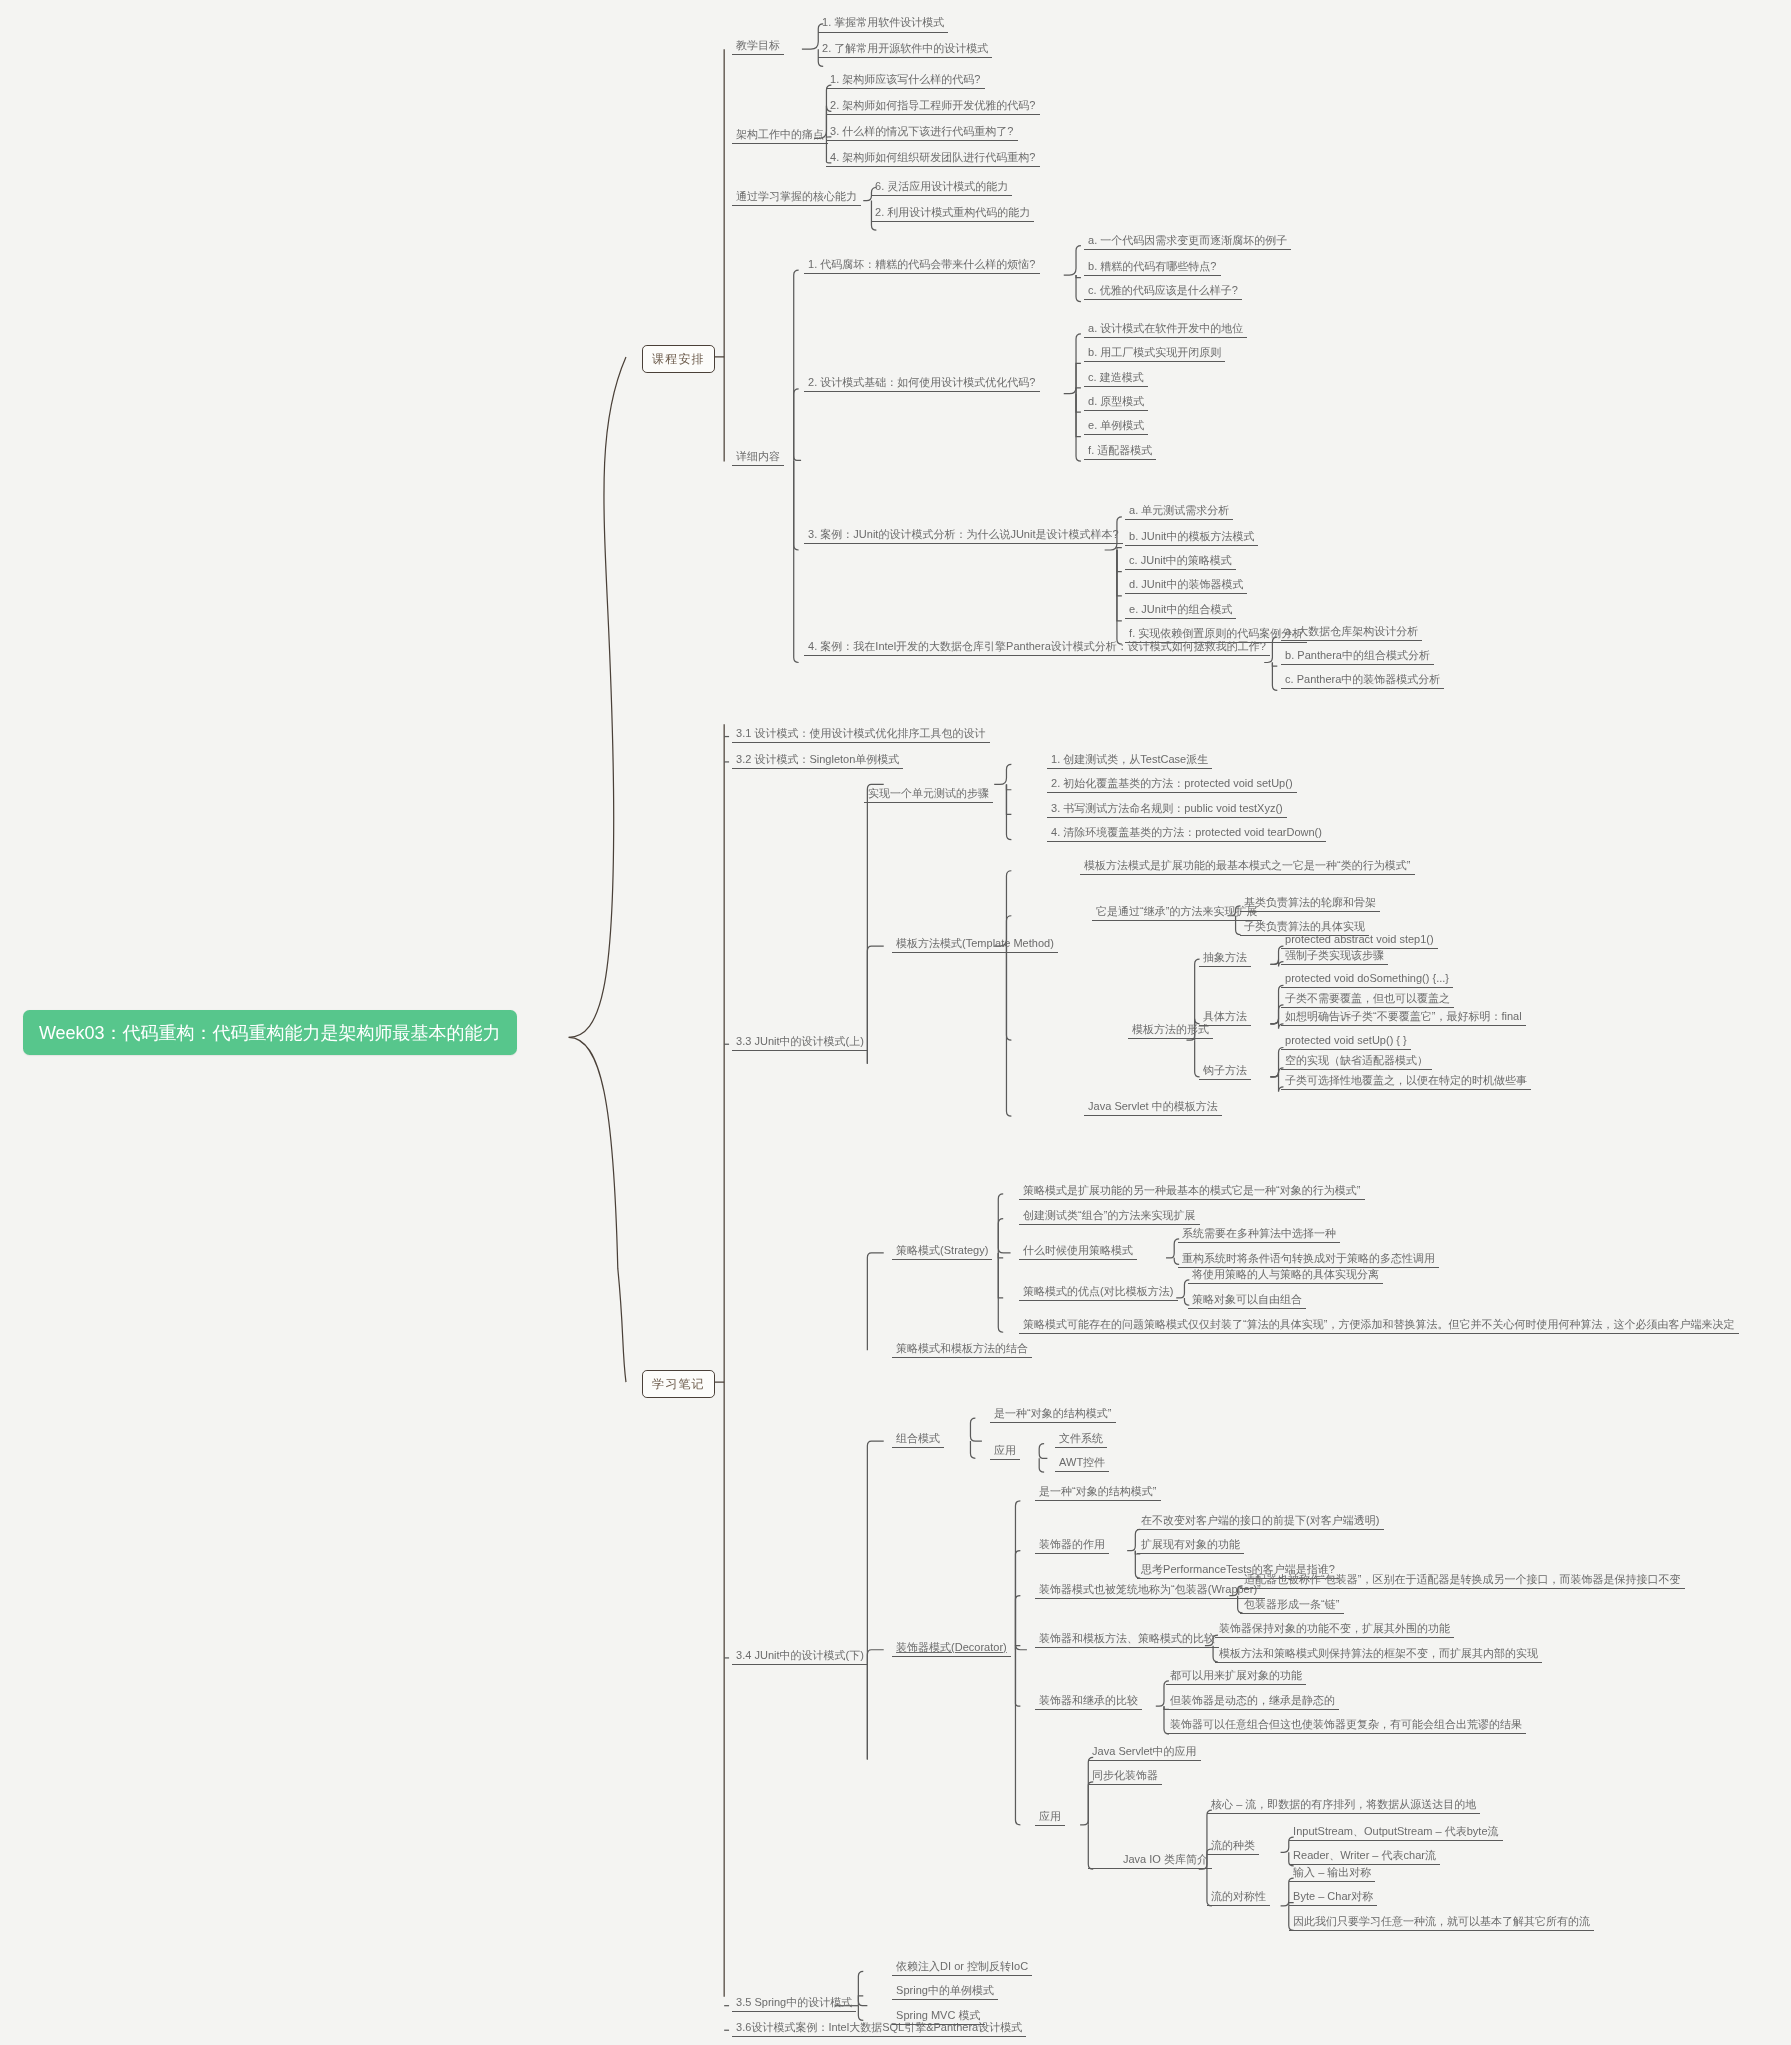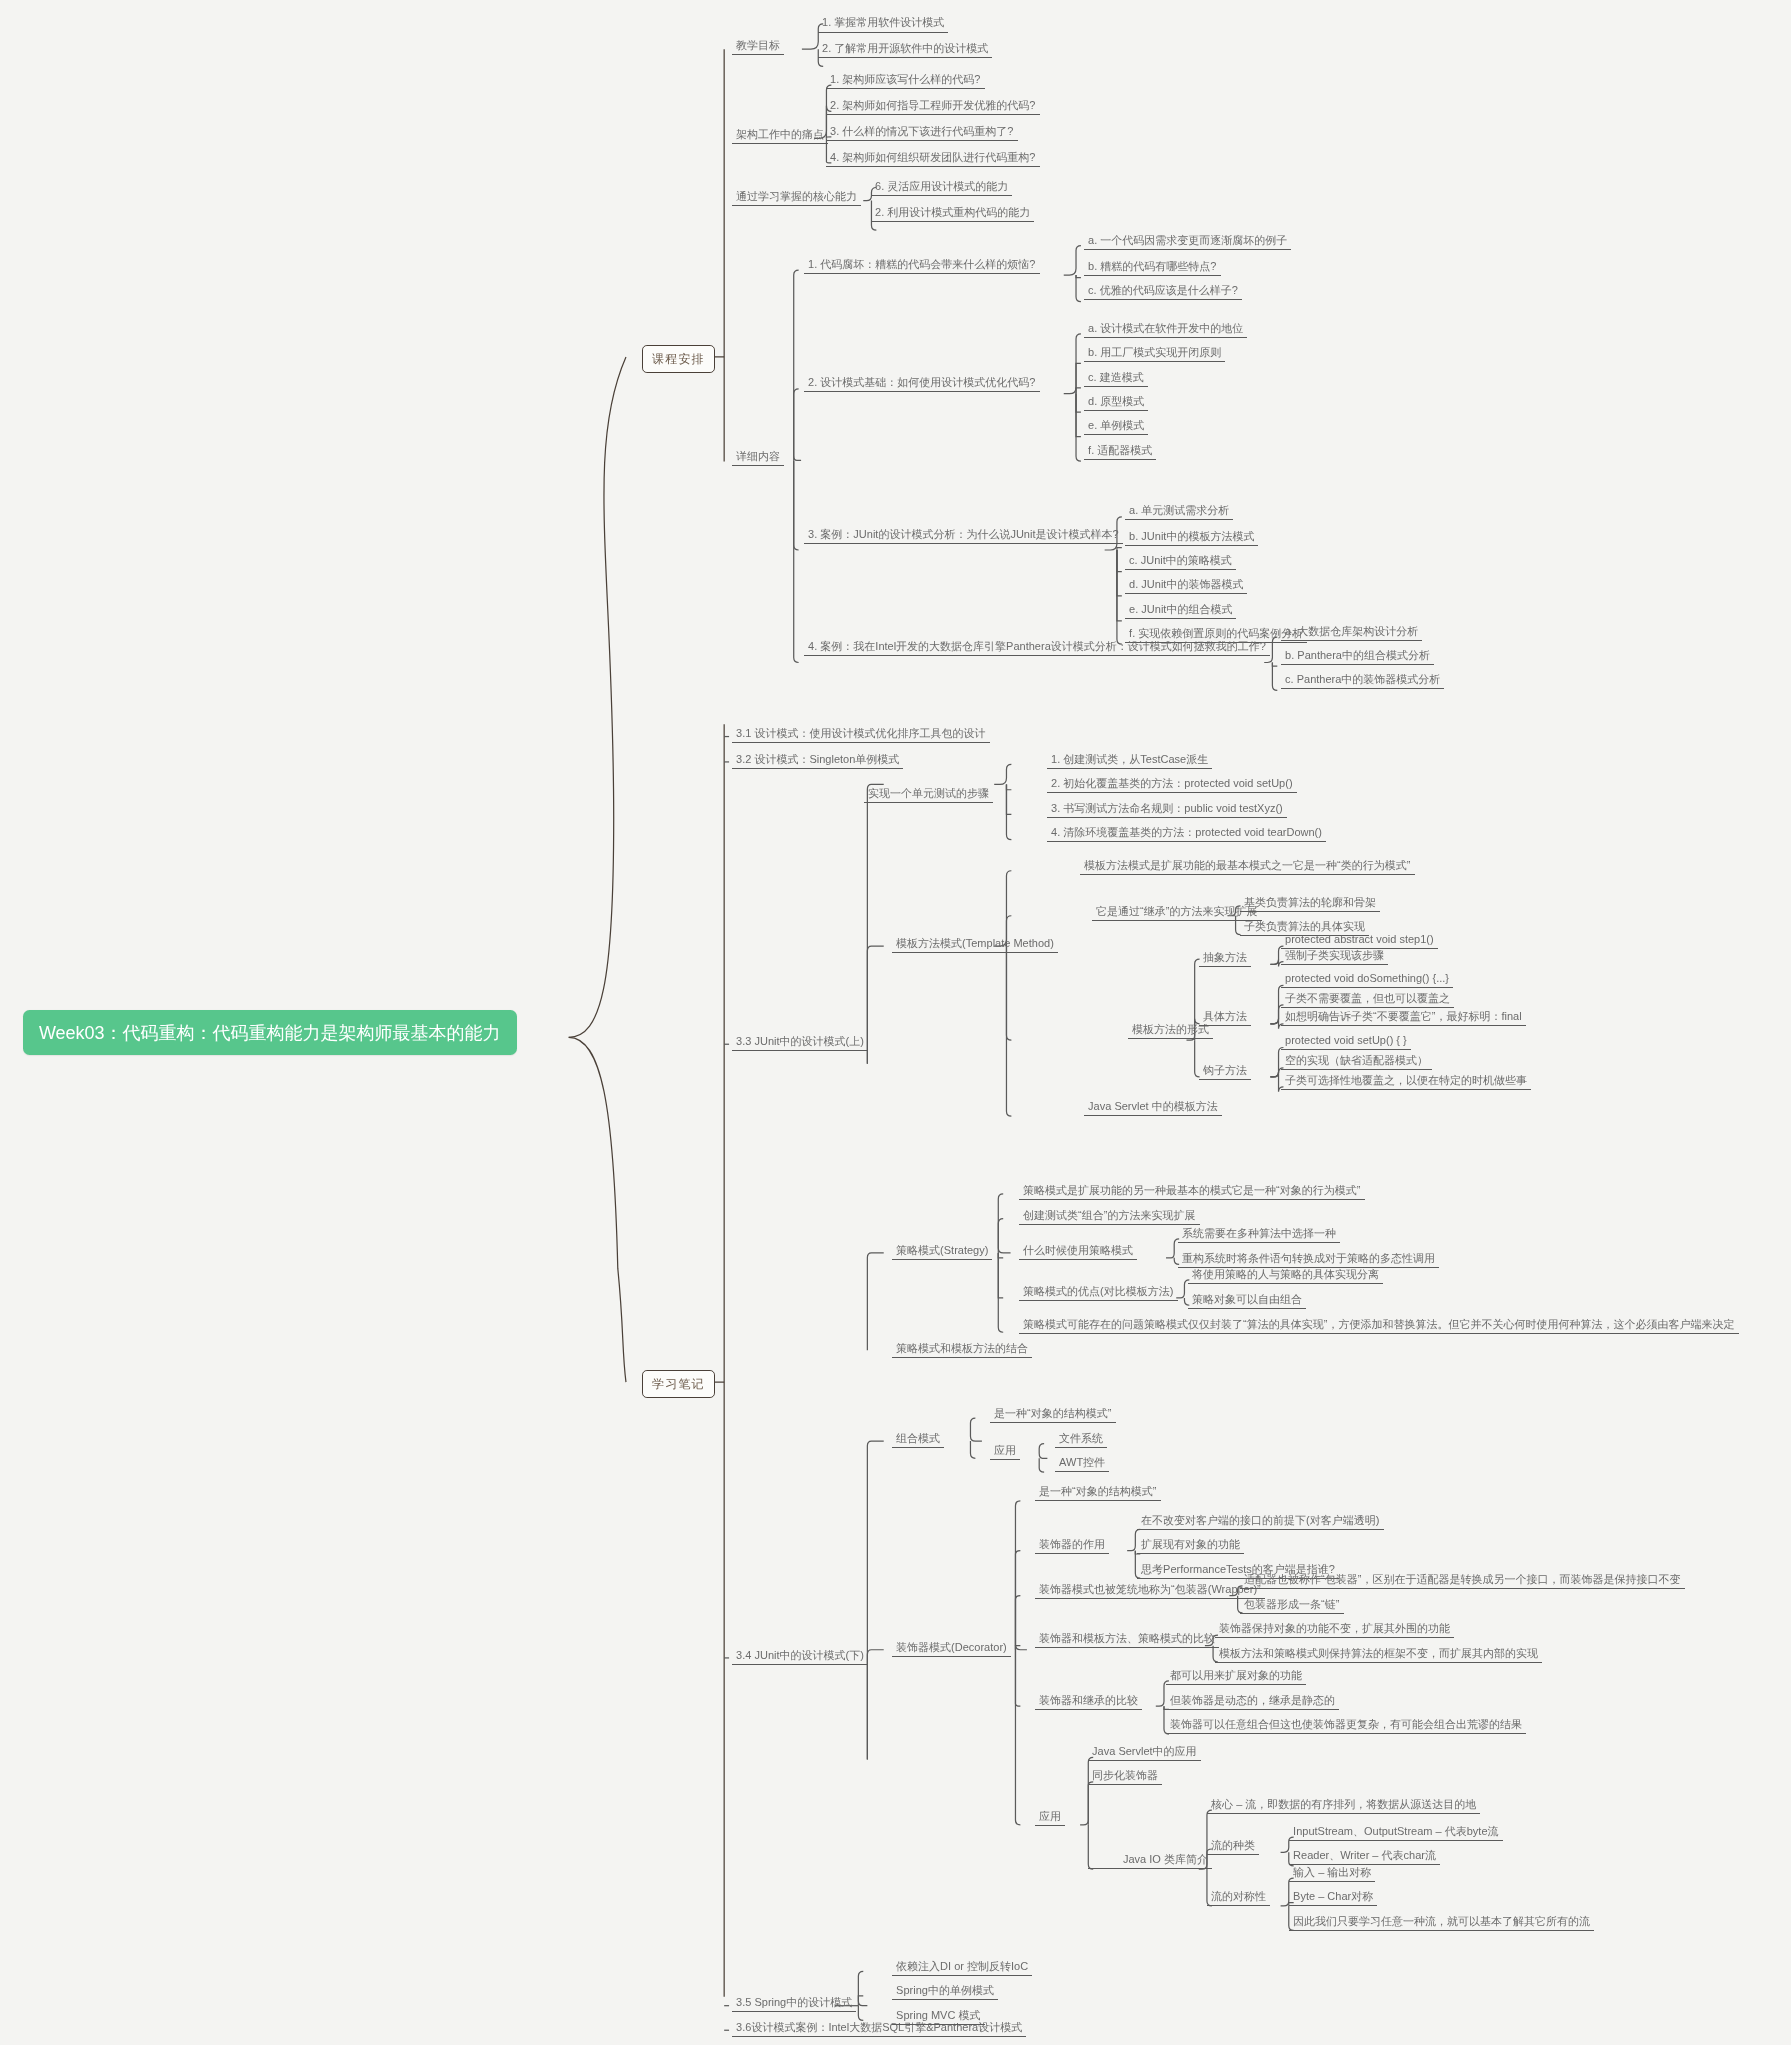--- a/index.html
+++ b/index.html
@@ -403,21 +403,21 @@
     </div>
     <div class="node leaf" style="left: 990px; top: 1444px;">
       <span class="txt">应用</span>
     </div>
     <div class="node leaf" style="left: 1055px; top: 1432px;">
       <span class="txt">文件系统</span>
     </div>
     <div class="node leaf" style="left: 1055px; top: 1456px;">
       <span class="txt">AWT控件</span>
     </div>
-    <div class="node leaf" style="left: 892px; top: 1641px;">
+    <div class="node leaf" style="left: 892px; top: 1641px; text-decoration: underline;">
       <span class="txt">装饰器模式(Decorator)</span>
     </div>
     <div class="node leaf" style="left: 1035px; top: 1485px;">
       <span class="txt">是一种“对象的结构模式”</span>
     </div>
     <div class="node leaf" style="left: 1035px; top: 1538px;">
       <span class="txt">装饰器的作用</span>
     </div>
     <div class="node leaf" style="left: 1137px; top: 1514px;">
       <span class="txt">在不改变对客户端的接口的前提下(对客户端透明)</span>

